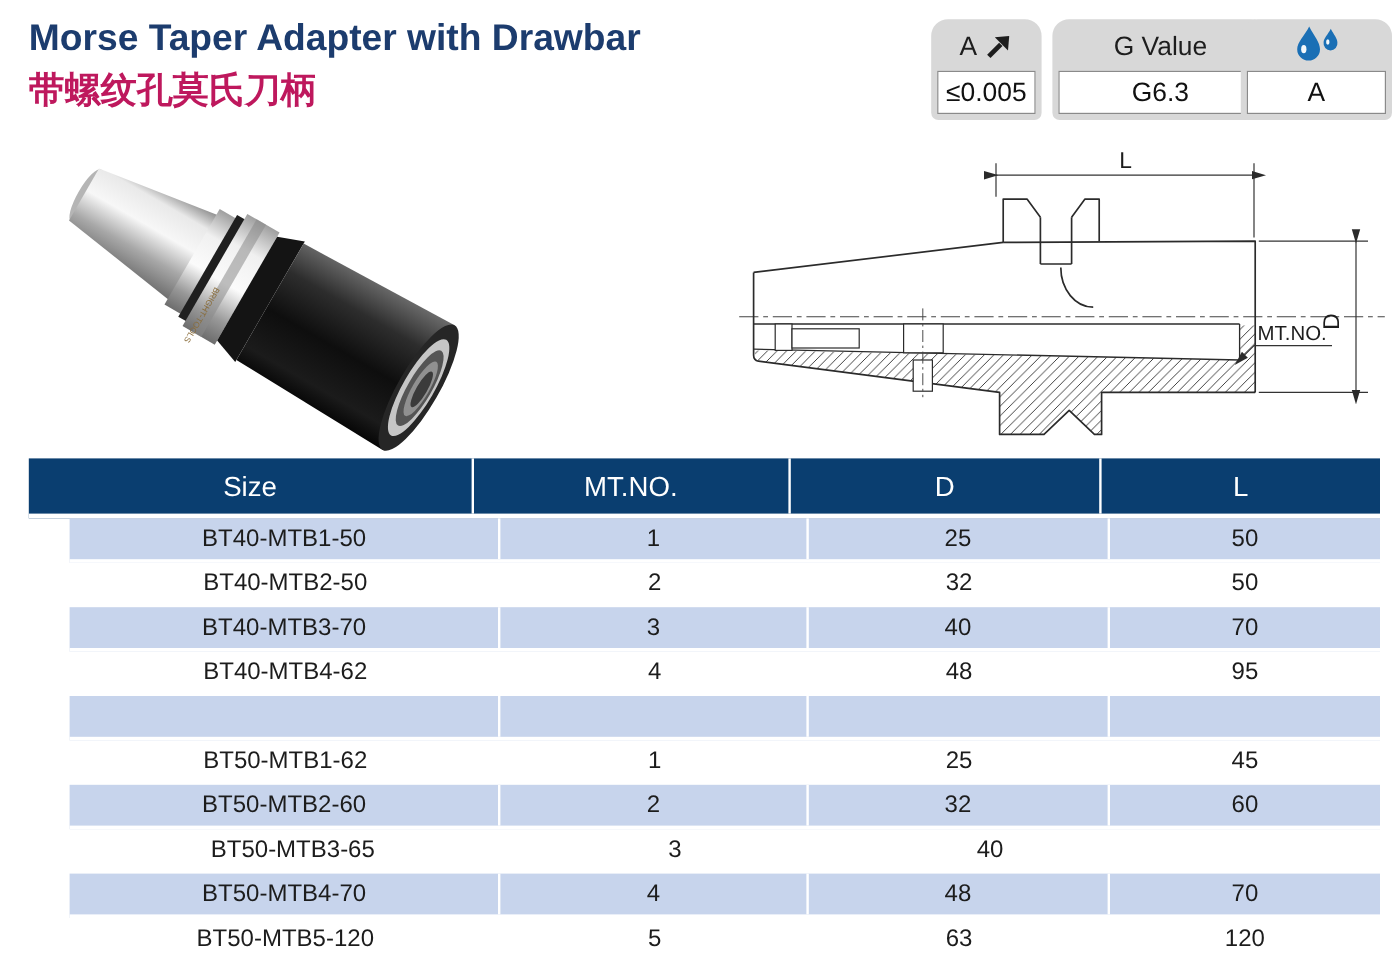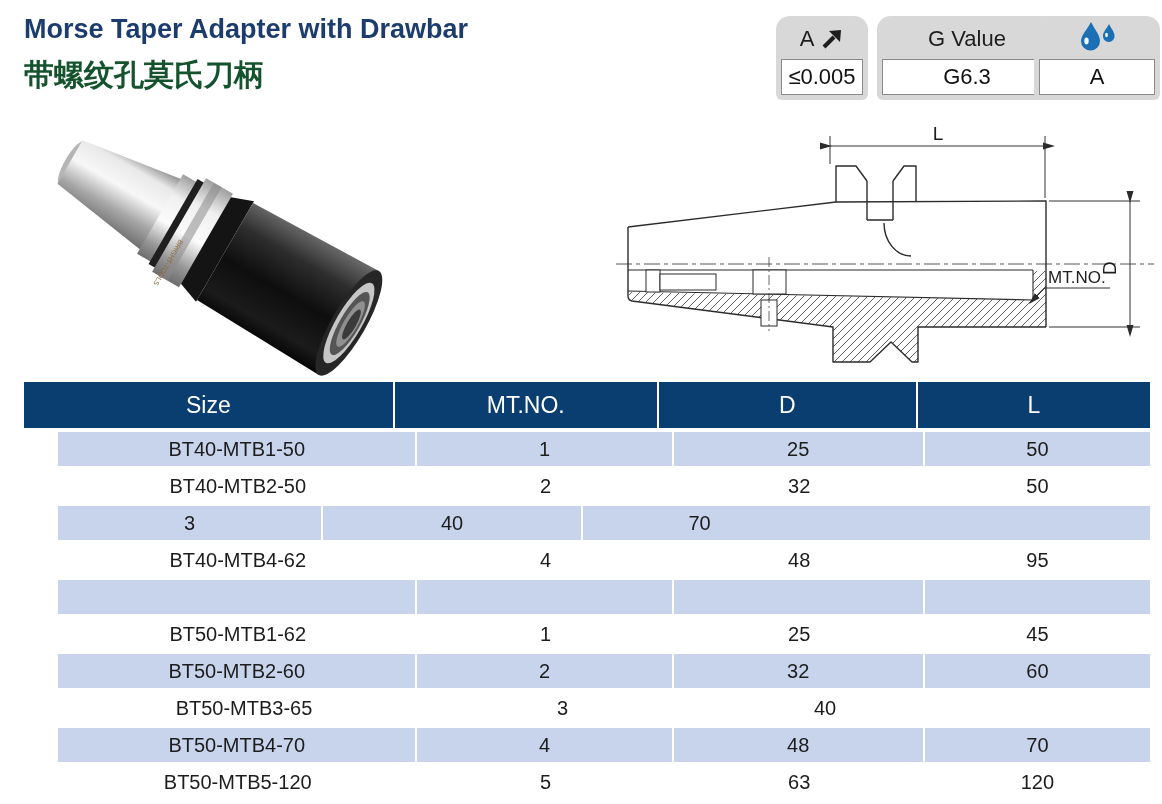--- a/index.html
+++ b/index.html
@@ -1,22 +1,22 @@
 <!DOCTYPE html>
 <html><head>
 <meta charset="utf-8">
 <style>
   html,body{margin:0;padding:0;background:#fff;}
   .page{
     position:relative;width:1162px;height:804px;overflow:hidden;background:#fff;
     font-family:"Liberation Sans","DejaVu Sans",sans-serif;
   }
   
-  .title-en{position:absolute;left:24px;top:14px;font-size:27px;font-weight:bold;color:#1c3c6e;letter-spacing:0px;}
-  .title-zh{position:absolute;left:24px;top:55px;font-size:30px;font-weight:bold;color:#14532d;}
+  .title-en{position:absolute;left:24px;top:14px;font-size:31px;font-weight:bold;color:#1c3c6e;letter-spacing:0px;}
+  .title-zh{position:absolute;left:24px;top:55px;font-size:30px;font-weight:bold;color:#be185d;}
   
   .badge{position:absolute;top:16px;height:84px;background:#d8d8d8;border-radius:14px 14px 6px 6px;}
   .badge-head{position:absolute;left:0;right:0;top:0;height:46px;display:flex;align-items:center;justify-content:center;gap:6px;
     font-size:22px;color:#1d1d1d;}
   .badge-value{position:absolute;left:5px;right:5px;bottom:5px;height:34px;background:#fff;border:1px solid #8a8a8a;
     display:flex;align-items:center;justify-content:center;font-size:22px;color:#111;}
   #badge-standard{left:656px;width:113px;}
   #badge-runout{left:776px;width:92px;}
   #badge-balance{left:877px;width:180px;}
   #badge-coolant{left:1034px;width:126px;}
@@ -201,20 +201,21 @@
           <div class="cell c2">25</div>
           <div class="cell c3">50</div>
         </div>
         <div class="t-row">
           <div class="cell c0">BT40-MTB2-50</div>
           <div class="cell c1">2</div>
           <div class="cell c2">32</div>
           <div class="cell c3">50</div>
         </div>
         <div class="t-row alt">
+          <div class="cell c0">BT40-MTB3-70</div>
           <div class="cell c1">3</div>
           <div class="cell c2">40</div>
           <div class="cell c3">70</div>
         </div>
         <div class="t-row">
           <div class="cell c0">BT40-MTB4-62</div>
           <div class="cell c1">4</div>
           <div class="cell c2">48</div>
           <div class="cell c3">95</div>
         </div>

